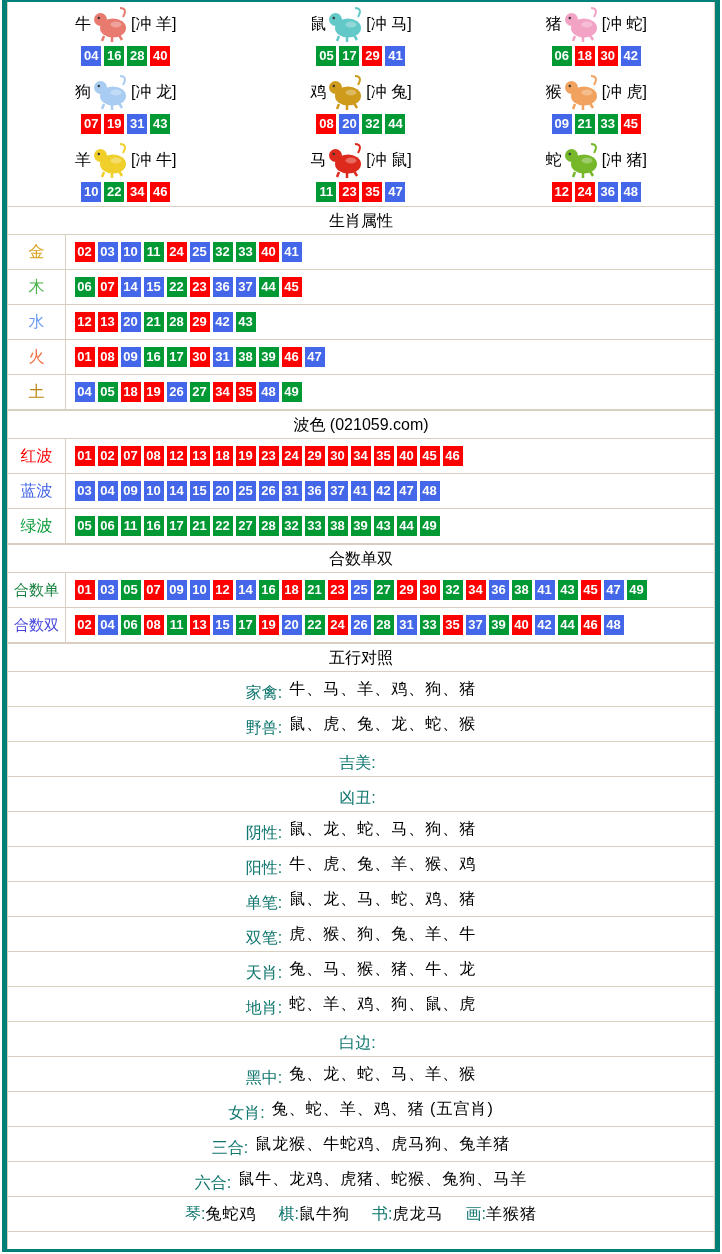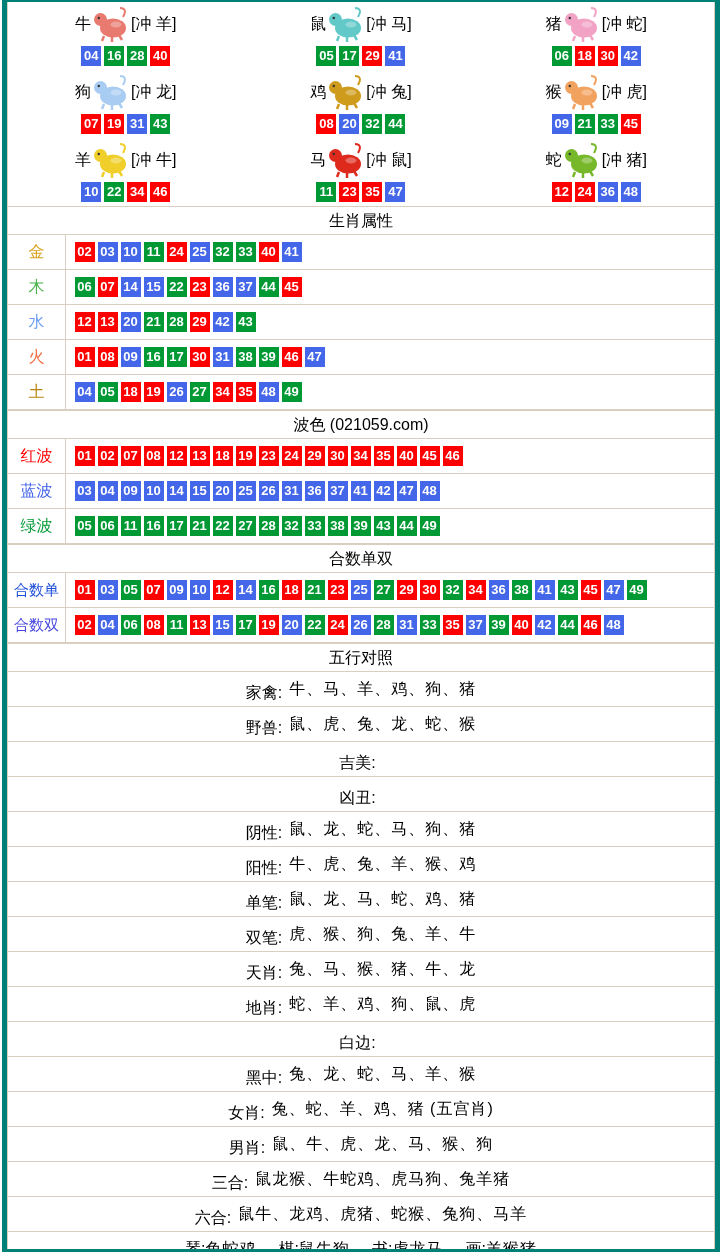--- a/index.html
+++ b/index.html
@@ -53,21 +53,21 @@
     display: inline-block; width: 20px; height: 20px; line-height: 20px;
     margin: 0 1.5px; flex: none;
     color: #fff; font-weight: bold; font-size: 13px; text-align: center;
   }
   
   .list-row {
     height: 35px; border-bottom: 1px solid #d9cfc0;
     display: flex; align-items: center; justify-content: center;
     font-size: 16px;
   }
-  .list-label { color: #000000; margin-right: 7px; margin-top: 9px; }
+  .list-label { color: #0f766e; margin-right: 7px; margin-top: 9px; }
   .list-value { color: #000; letter-spacing: 1px; }
   .footer-pair { margin: 0 11px; white-space: nowrap; }
   .footer-pair .list-label { margin-right: 0; }
 </style>
 </head>
 <body>
 
 <div class="page">
   <div class="content">
 
@@ -396,21 +396,21 @@
             <span class="ball" style="background: rgb(0, 153, 51);">43</span>
             <span class="ball" style="background: rgb(0, 153, 51);">44</span>
             <span class="ball" style="background: rgb(0, 153, 51);">49</span>
           </div>
         </div>
       </div>
 
     <div class="section-header">合数单双</div>
     <div id="heshu-table">
         <div class="num-row">
-          <div class="row-label small" style="color: #1d4ed8;">合数单</div>
+          <div class="row-label small" style="color: #15803d;">合数单</div>
           <div class="row-nums">
             <span class="ball" style="background: rgb(254, 0, 0);">01</span>
             <span class="ball" style="background: rgb(68, 102, 232);">03</span>
             <span class="ball" style="background: rgb(0, 153, 51);">05</span>
             <span class="ball" style="background: rgb(254, 0, 0);">07</span>
             <span class="ball" style="background: rgb(68, 102, 232);">09</span>
             <span class="ball" style="background: rgb(68, 102, 232);">10</span>
             <span class="ball" style="background: rgb(254, 0, 0);">12</span>
             <span class="ball" style="background: rgb(68, 102, 232);">14</span>
             <span class="ball" style="background: rgb(0, 153, 51);">16</span>
@@ -508,24 +508,20 @@
         </div>
         <div class="list-row">
           <span class="list-label">黑中:</span>
           <span class="list-value">兔、龙、蛇、马、羊、猴</span>
         </div>
         <div class="list-row">
           <span class="list-label">女肖:</span>
           <span class="list-value">兔、蛇、羊、鸡、猪 (五宫肖)</span>
         </div>
         <div class="list-row">
-          <span class="list-label">男肖:</span>
-          <span class="list-value">鼠、牛、虎、龙、马、猴、狗</span>
-        </div>
-        <div class="list-row">
           <span class="list-label">三合:</span>
           <span class="list-value">鼠龙猴、牛蛇鸡、虎马狗、兔羊猪</span>
         </div>
         <div class="list-row">
           <span class="list-label">六合:</span>
           <span class="list-value">鼠牛、龙鸡、虎猪、蛇猴、兔狗、马羊</span>
         </div>
         <div class="list-row">
           <span class="footer-pair"><span class="list-label">琴:</span><span class="list-value">兔蛇鸡</span></span>
           <span class="footer-pair"><span class="list-label">棋:</span><span class="list-value">鼠牛狗</span></span>

